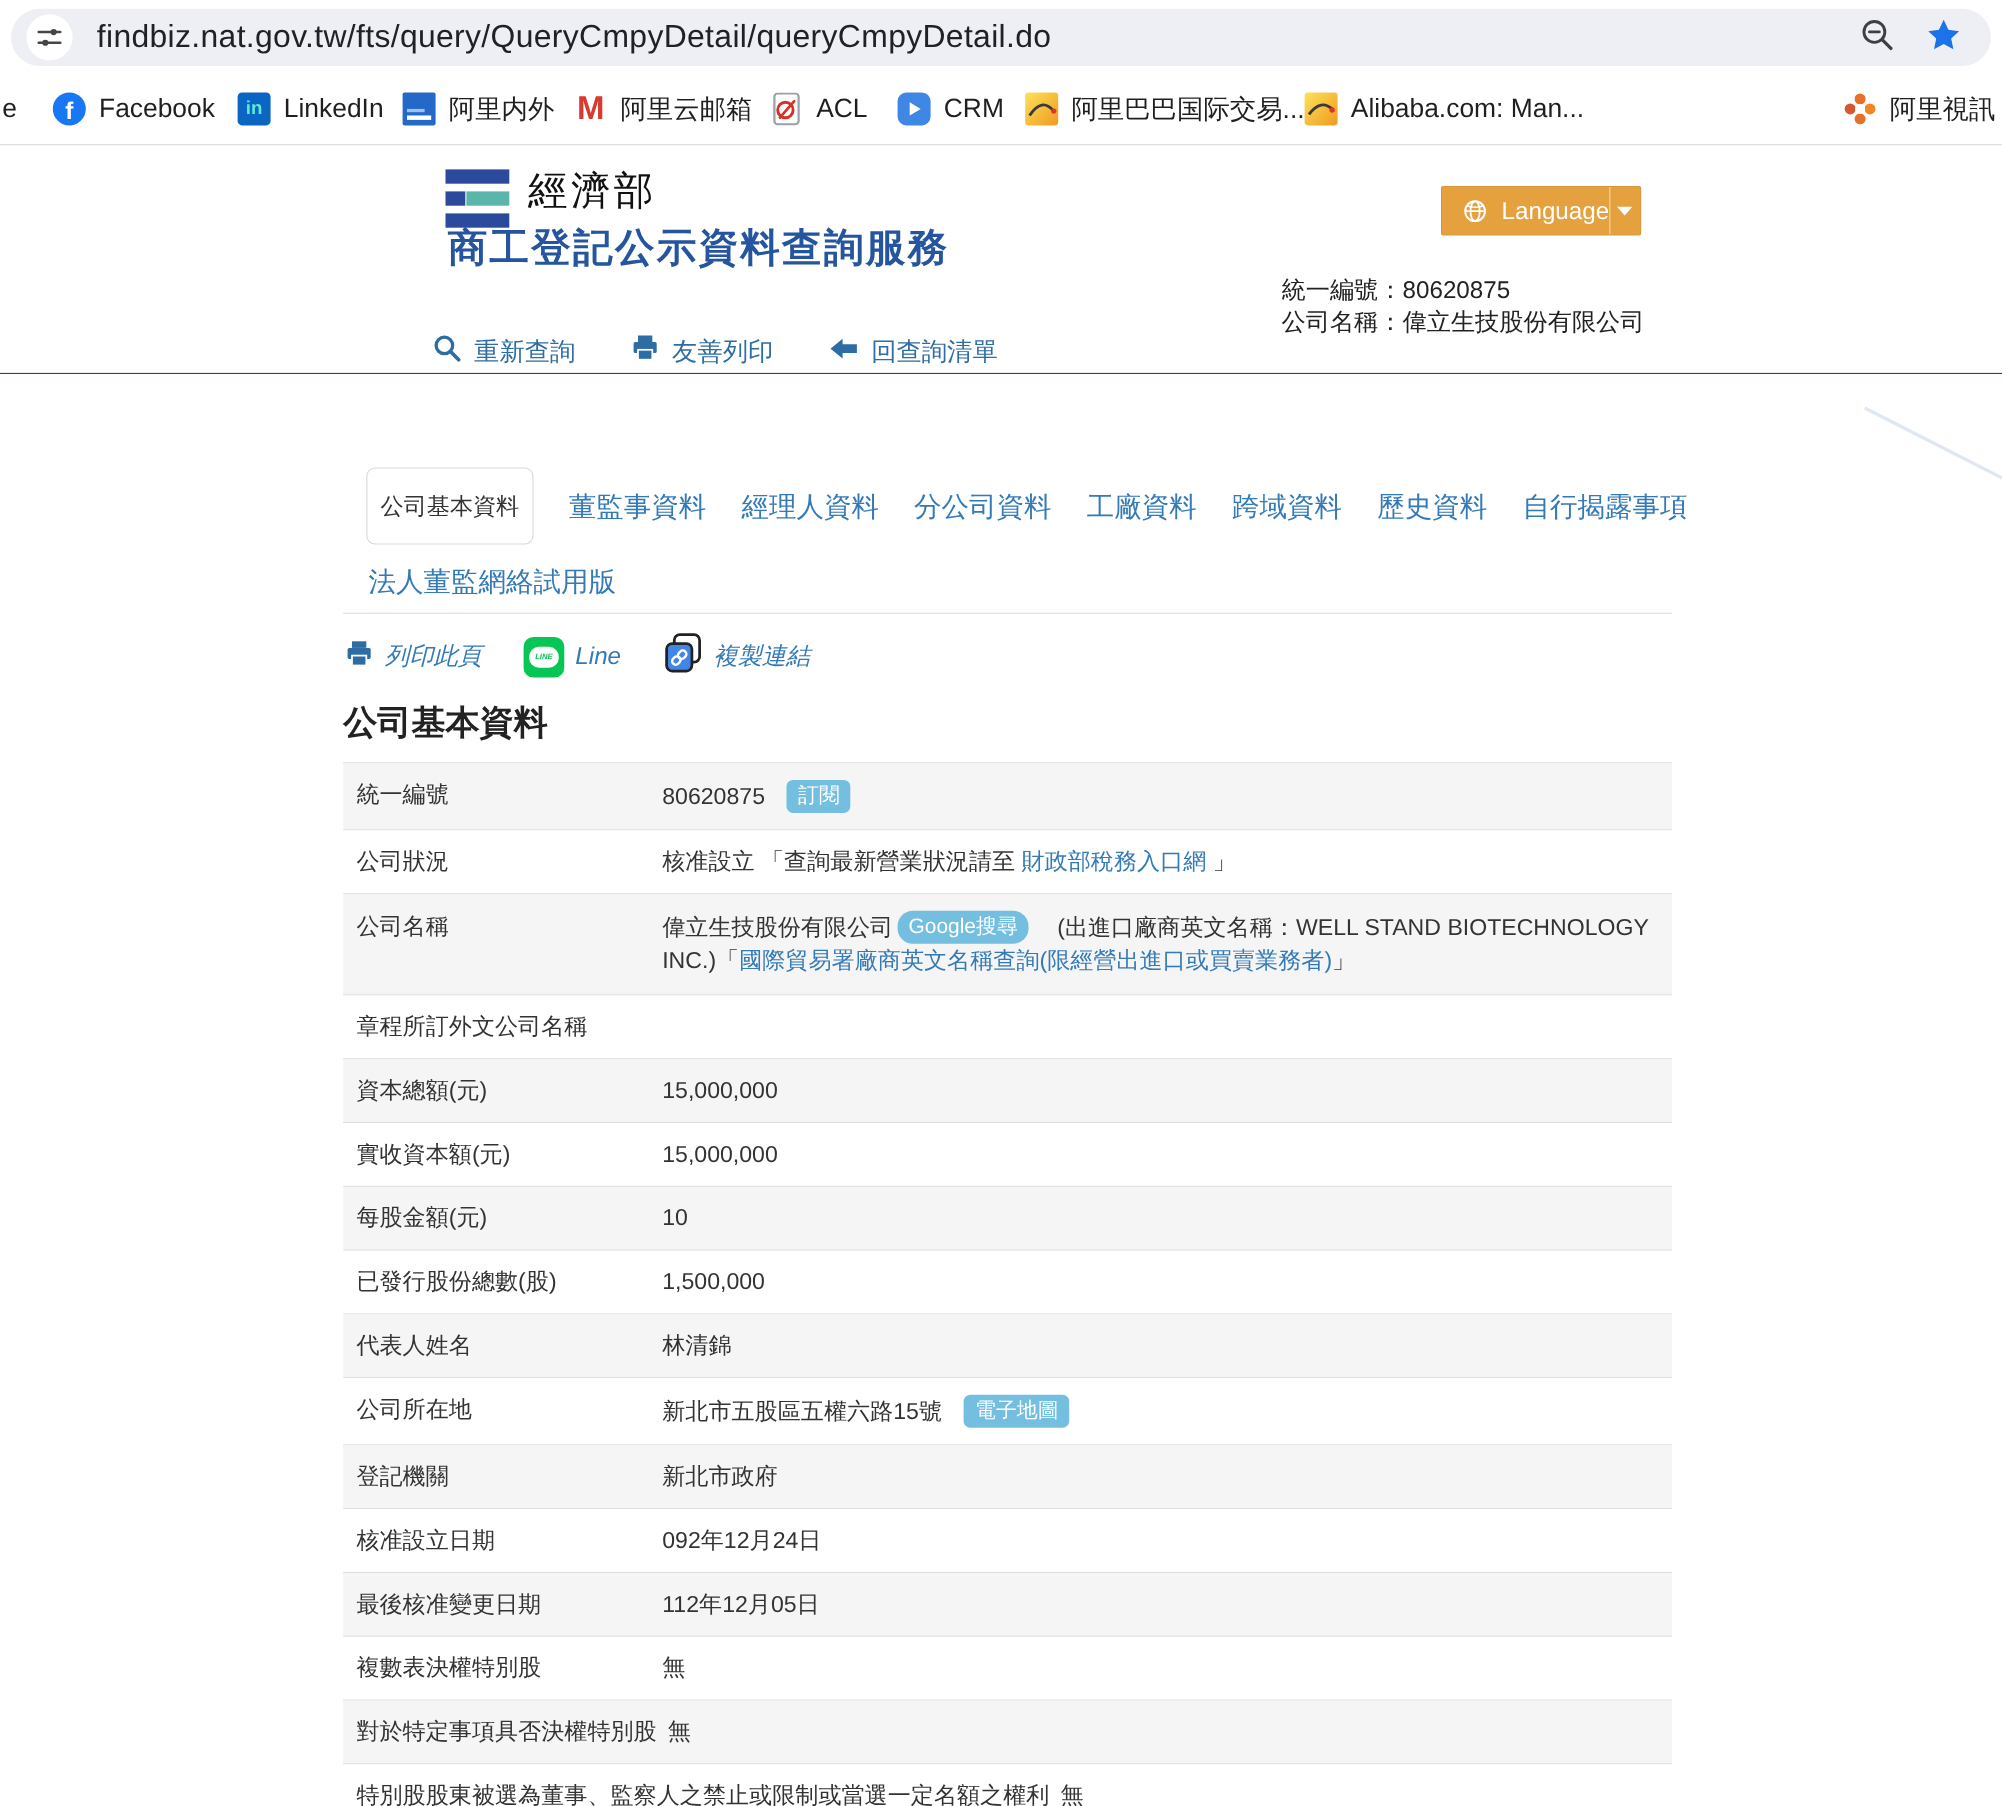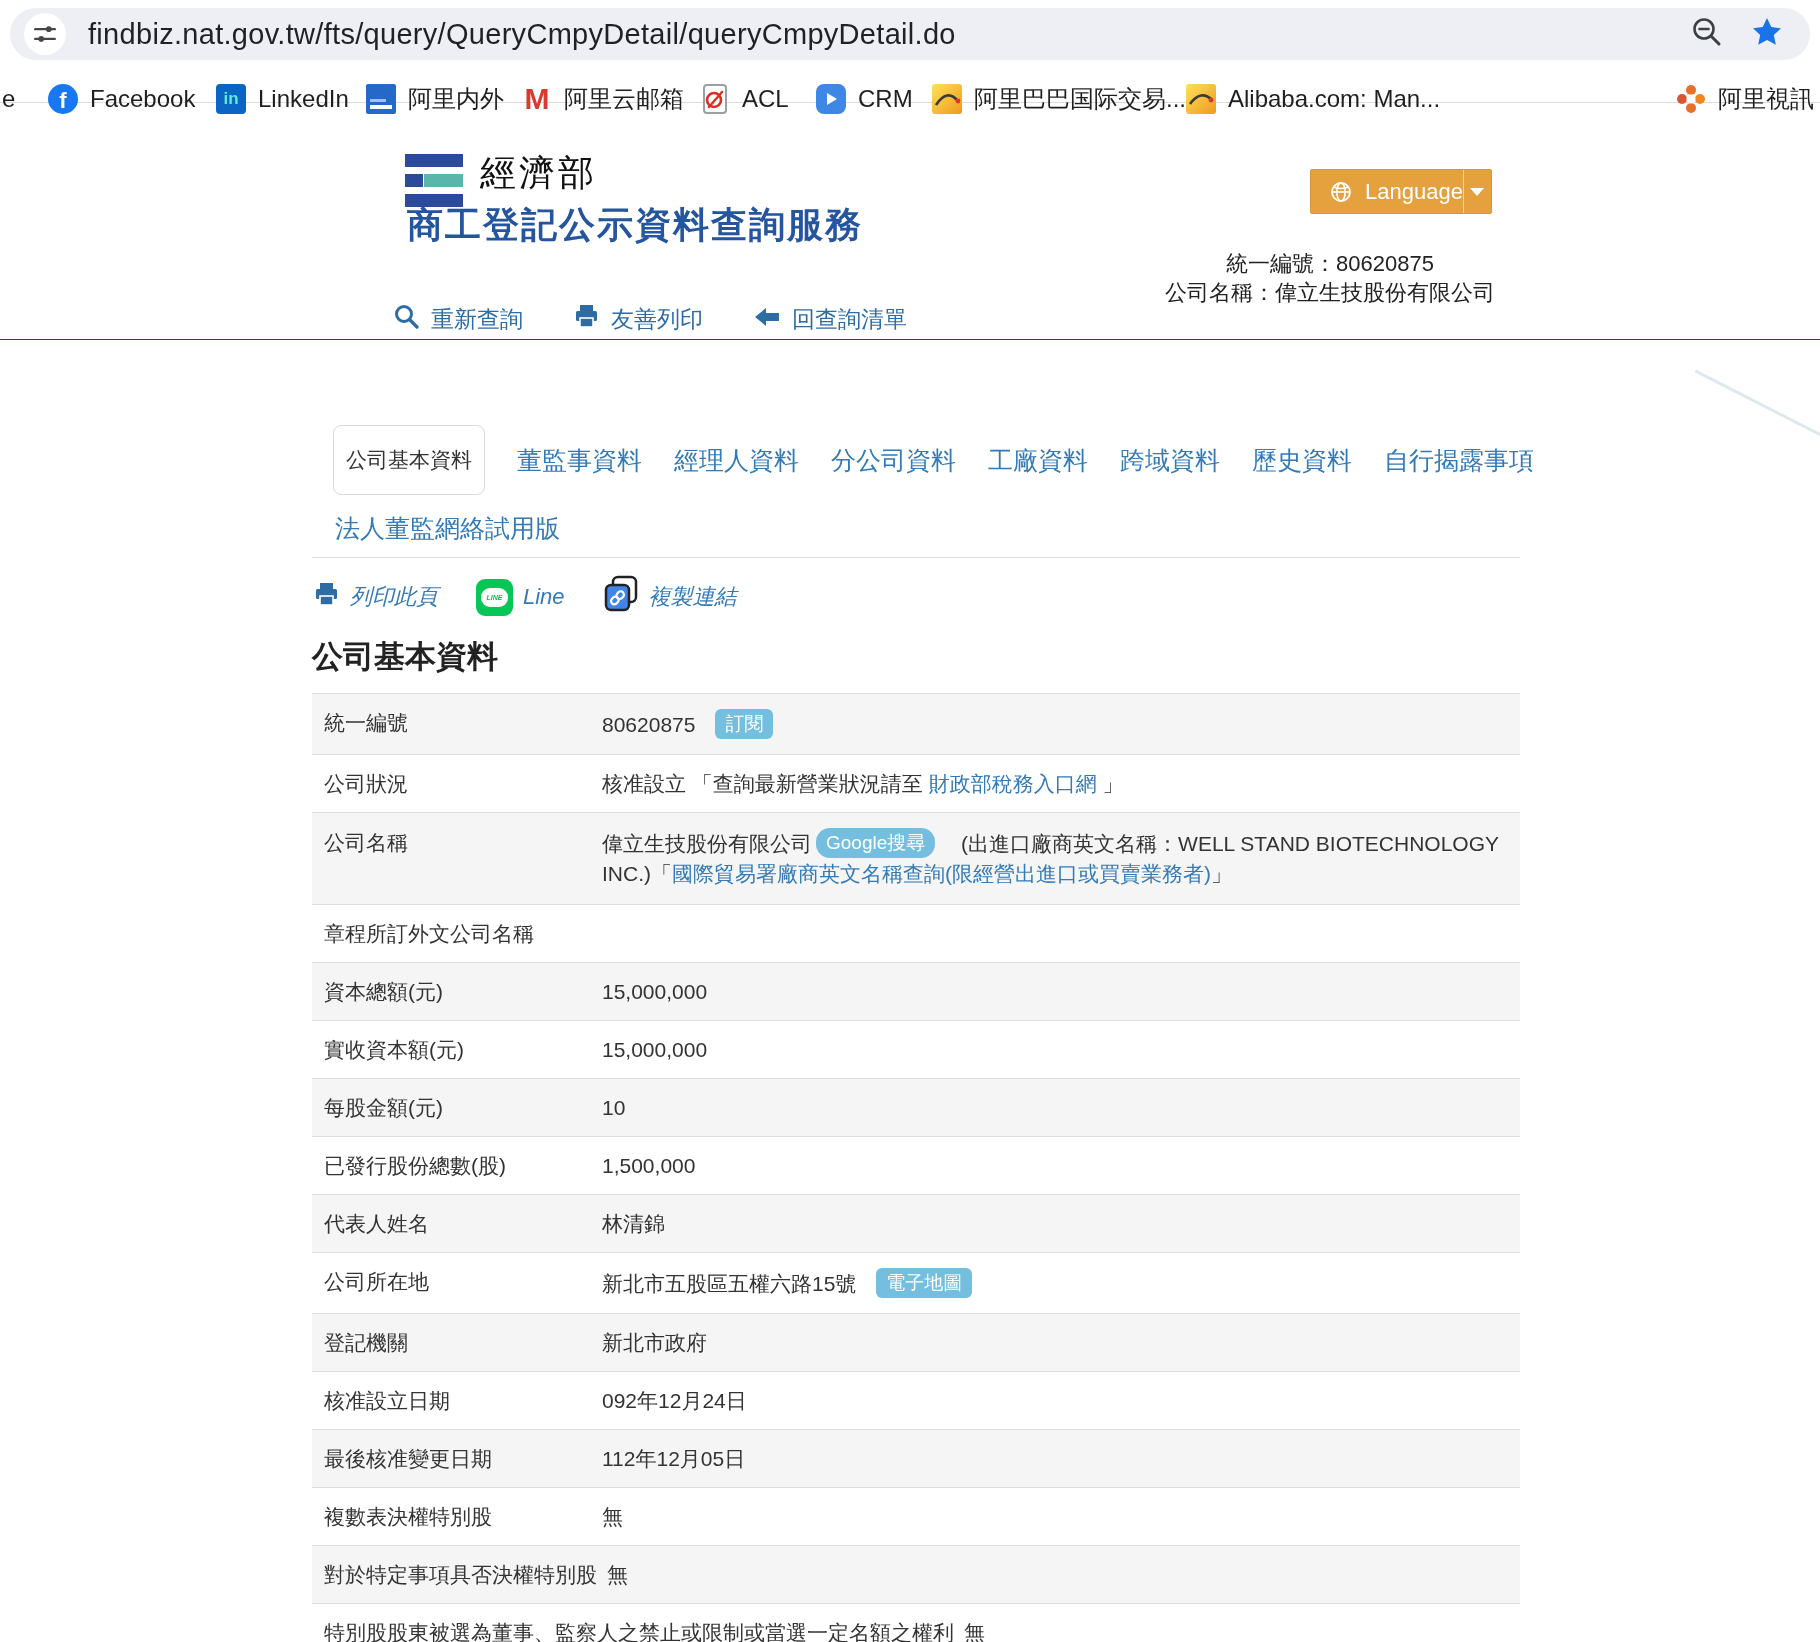--- a/index.html
+++ b/index.html
@@ -1,20 +1,20 @@
 <!DOCTYPE html>
 <html><head>
 <meta charset="utf-8">
 <style>
   * { margin:0; padding:0; box-sizing:border-box; }
   html,body { width:1820px; height:1642px; overflow:hidden; background:#fff;
     font-family:"Liberation Sans", sans-serif; color:#333; }
 
   
-  .chrome { position:absolute; top:0; left:0; width:1820px; height:103px; background:#fff;
+  .chrome { position:absolute; top:0; left:0; width:1820px; height:132px; background:#fff;
     border-bottom:1px solid #dcdcdc; z-index:5; }
   .omnibox { position:absolute; top:8px; left:10px; width:1800px; height:52px;
     background:#edeff4; border-radius:26px; display:flex; align-items:center; }
   .siteinfo { width:42px; height:42px; border-radius:50%; background:#fff; margin-left:14px;
     display:flex; align-items:center; justify-content:center; flex:0 0 auto; }
   .urltext { font-size:29px; color:#1f2125; margin-left:22px; letter-spacing:0.3px;
     white-space:nowrap; flex:1 1 auto; overflow:hidden; }
   .omniright { display:flex; align-items:center; gap:26px; margin-right:26px; }
 
   .bookmarks { position:absolute; top:66px; left:0; width:1820px; height:66px; overflow:hidden; }
@@ -46,21 +46,21 @@
     color:#24559e; letter-spacing:2px; }
   .langbtn { position:absolute; left:1310px; top:28px; width:182px; height:45px; background:#e5a13e;
     border:1px solid #d6973a; border-radius:2px; display:flex; align-items:center; color:#fff;
     font-size:22px; cursor:pointer; }
   .langbtn .globe { margin-left:18px; display:flex; }
   .langbtn .lbl { margin-left:12px; flex:1; }
   .langbtn .caret { width:36px; height:100%; border-left:1px solid rgba(255,255,255,0.55);
     display:flex; align-items:center; justify-content:center; }
   .caret-tri { width:0; height:0; border-left:7px solid transparent; border-right:7px solid transparent;
     border-top:8px solid #fff; }
-  .companyinfo { position:absolute; right:325px; top:108px; text-align:center; font-size:22px;
+  .companyinfo { position:absolute; right:325px; top:108px; text-align:left; font-size:22px;
     color:#222; line-height:29px; }
   .actionrow { position:absolute; left:393px; top:162px; display:flex; gap:50px; }
   .actionlink { display:flex; align-items:center; gap:11px; font-size:23px; color:#2e6da4; cursor:pointer; }
   .headwave { position:absolute; left:1680px; top:292px; width:280px; height:3px; background:#dfe8f1;
     transform:rotate(27deg); }
 
   
   .tabsrow1 { position:absolute; left:333px; top:425px; display:flex; align-items:center; gap:32px; }
   .tab-active { border:1px solid #d9d9d9; border-radius:8px; background:#fff; padding:20px 12px;
     font-size:21px; color:#333; }

